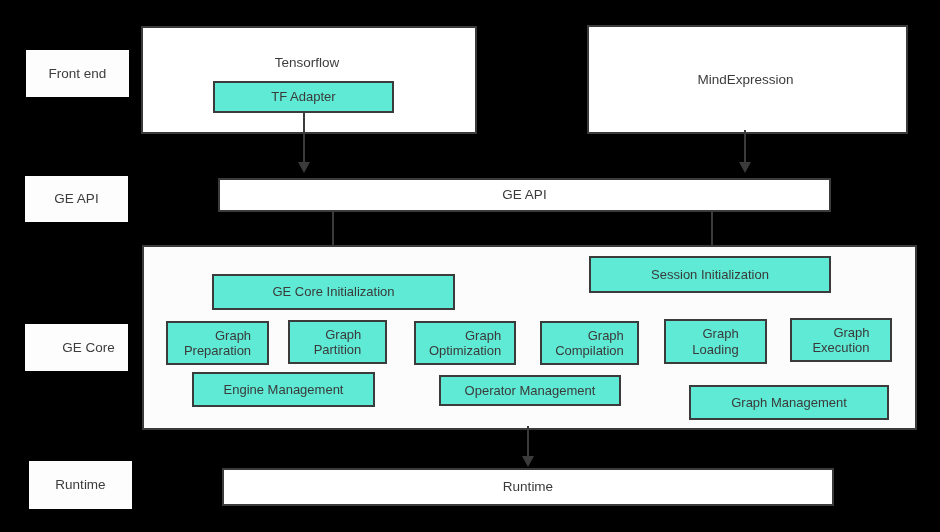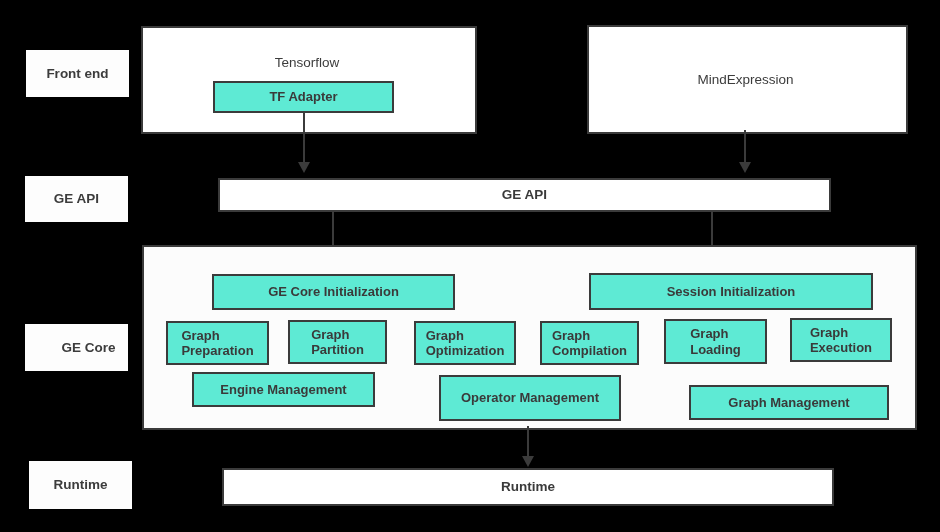--- a/index.html
+++ b/index.html
@@ -18,24 +18,23 @@
     overflow: hidden;
   }
   .box {
     position: absolute;
     box-sizing: border-box;
     background: #ffffff;
     color: #3a3a3a;
     display: flex;
     align-items: center;
     justify-content: center;
-    text-align: left;
+    text-align: right;
     line-height: 1.18;
     white-space: pre-line;
-    font-weight: bold;
   }
   
   .layer-label {
     border: none;
     background: #fdfdfd;
     font-size: 13.5px;
     color: #3c3c3c;
   }
   
   .frame {
@@ -115,37 +114,37 @@
 
   <div class="conn" style="left:332px; top:212px; height:48px;"></div>
   <div class="arrowhead" style="left:327px; top:258px;"></div>
 
   <div class="conn" style="left:711px; top:212px; height:48px;"></div>
   <div class="arrowhead" style="left:706px; top:258px;"></div>
 
   <div class="core-frame" style="position:absolute; left:142px; top:245px; width:771px; height:181px;"></div>
 
   <div class="box unit" style="left:212px; top:274px; width:243px; height:36px;">GE Core Initialization</div>
-  <div class="box unit" style="left:589px; top:273px; width:284px; height:37px;">Session Initialization</div>
+  <div class="box unit" style="left:589px; top:256px; width:242px; height:37px;">Session Initialization</div>
 
   <div class="box unit" style="left:166px; top:321px; width:103px; height:44px;">Graph
 Preparation</div>
   <div class="box unit" style="left:288px; top:320px; width:99px; height:44px;">Graph
 Partition</div>
   <div class="box unit" style="left:414px; top:321px; width:102px; height:44px;">Graph
 Optimization</div>
   <div class="box unit" style="left:540px; top:321px; width:99px; height:44px;">Graph
 Compilation</div>
   <div class="box unit" style="left:664px; top:319px; width:103px; height:45px;">Graph
 Loading</div>
   <div class="box unit" style="left:790px; top:318px; width:102px; height:44px;">Graph
 Execution</div>
 
   <div class="box unit" style="left:192px; top:372px; width:183px; height:35px;">Engine Management</div>
-  <div class="box unit" style="left:439px; top:375px; width:182px; height:46px;">Operator Management</div>
+  <div class="box unit" style="left:439px; top:375px; width:182px; height:31px;">Operator Management</div>
   <div class="box unit" style="left:689px; top:385px; width:200px; height:35px;">Graph Management</div>
 
   <div class="conn" style="left:527px; top:426px; height:32px;"></div>
   <div class="arrowhead" style="left:522px; top:456px;"></div>
 
   <div class="box bar" style="left:222px; top:468px; width:612px; height:38px;">Runtime</div>
 
 </div>
 
 </body></html>

